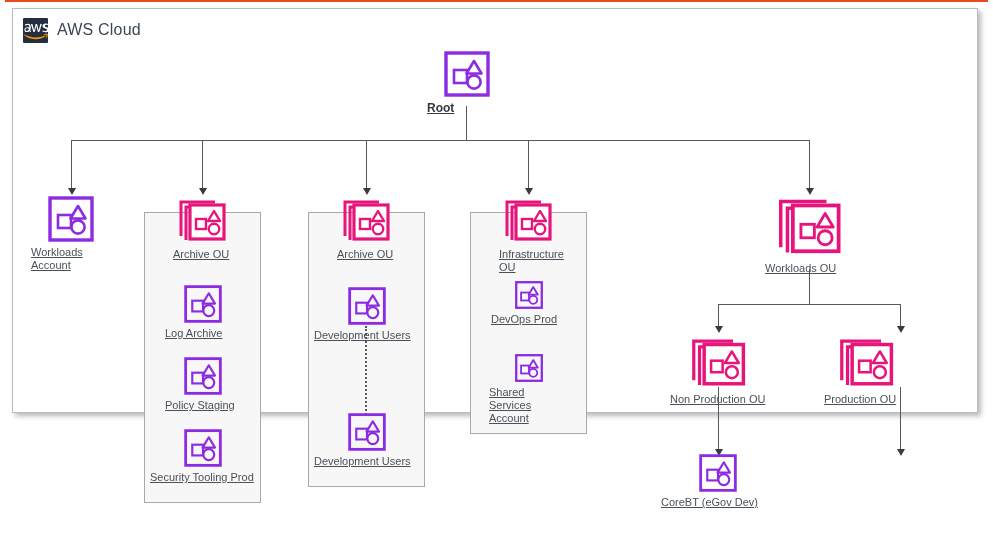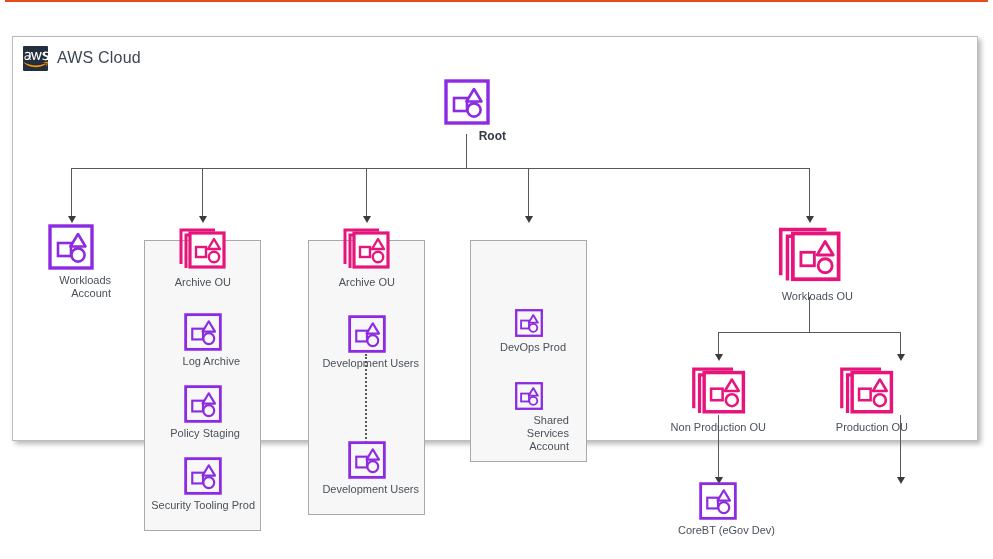--- a/index.html
+++ b/index.html
@@ -28,21 +28,20 @@
   #cloud-panel {
     position: absolute;
     left: 12px;
     top: 8px;
     width: 966px;
     height: 405px;
     background: #ffffff;
     border: 1px solid #b9bcc0;
     box-shadow: 3px 3px 5px rgba(0,0,0,0.28);
     box-sizing: border-box;
-    margin-top: 28px;
   }
   #aws-badge {
     position: absolute;
     left: 10px;
     top: 9px;
     width: 25px;
     height: 25px;
     background: #232f3e;
     border-radius: 1px;
   }
@@ -79,25 +78,26 @@
     border-left: 4px solid transparent;
     border-right: 4px solid transparent;
     border-top: 7px solid #3b3b3d;
   }
 
   
   .node { position: absolute; }
   .node .icon { position: relative; margin: 0 auto; }
   .node .label {
     margin-top: 4px;
-    text-align: right;
+    text-align: left;
     font-size: 11px;
     line-height: 13px;
     color: #4a5159;
     white-space: pre-line;
+    text-decoration: underline;
   }
   .node.big-label .label { font-size: 12px; line-height: 14px; }
   .node .icon svg { display: block; }
 </style>
 </head>
 <body>
 
 <div id="stage">
 
   <div id="top-rule"></div>
@@ -260,20 +260,33 @@
         <svg width="38" height="38" viewBox="0 0 46 46">
           <rect x="2" y="2" width="42" height="42" fill="none" stroke="#8C2BE2" stroke-width="3.4"></rect>
           <rect x="10" y="19" width="13" height="13" fill="none" stroke="#8C2BE2" stroke-width="2.6"></rect>
           <path d="M30 10 L37.5 22.5 L22.5 22.5 Z" fill="none" stroke="#8C2BE2" stroke-width="2.6" stroke-linejoin="round"></path>
           <circle cx="30" cy="31" r="6.6" fill="none" stroke="#8C2BE2" stroke-width="2.6"></circle>
         </svg>
       </div>
       <div class="label">Development Users</div>
     </div>
 
+    <div class="node" style="left:486px; top:188px; width:58px;">
+      <div class="icon" style="width:52px;height:48px;">
+        <svg width="52" height="48" viewBox="0 0 52 48">
+          <path d="M5 39 L5 5 L39 5" fill="none" stroke="#E7157B" stroke-width="3"></path>
+          <path d="M10 43 L10 10 L44 10" fill="none" stroke="#E7157B" stroke-width="3"></path>
+          <rect x="14" y="8" width="34" height="34" fill="#ffffff" stroke="#E7157B" stroke-width="3.2"></rect>
+          <rect x="20" y="22" width="10" height="10" fill="none" stroke="#E7157B" stroke-width="2.4"></rect>
+          <path d="M38 14 L44 24 L32 24 Z" fill="none" stroke="#E7157B" stroke-width="2.4" stroke-linejoin="round"></path>
+          <circle cx="38" cy="32" r="5.2" fill="none" stroke="#E7157B" stroke-width="2.4"></circle>
+        </svg>
+      </div>
+      <div class="label" style="margin-top:3px;">Infrastructure OU</div>
+    </div>
 
     <div class="node" style="left:478px; top:272px; width:75px;">
       <div class="icon" style="width:28px;height:28px;">
         <svg width="28" height="28" viewBox="0 0 46 46">
           <rect x="2" y="2" width="42" height="42" fill="none" stroke="#8C2BE2" stroke-width="3.8"></rect>
           <rect x="10" y="19" width="13" height="13" fill="none" stroke="#8C2BE2" stroke-width="3"></rect>
           <path d="M30 10 L37.5 22.5 L22.5 22.5 Z" fill="none" stroke="#8C2BE2" stroke-width="3" stroke-linejoin="round"></path>
           <circle cx="30" cy="31" r="6.6" fill="none" stroke="#8C2BE2" stroke-width="3"></circle>
         </svg>
       </div>

